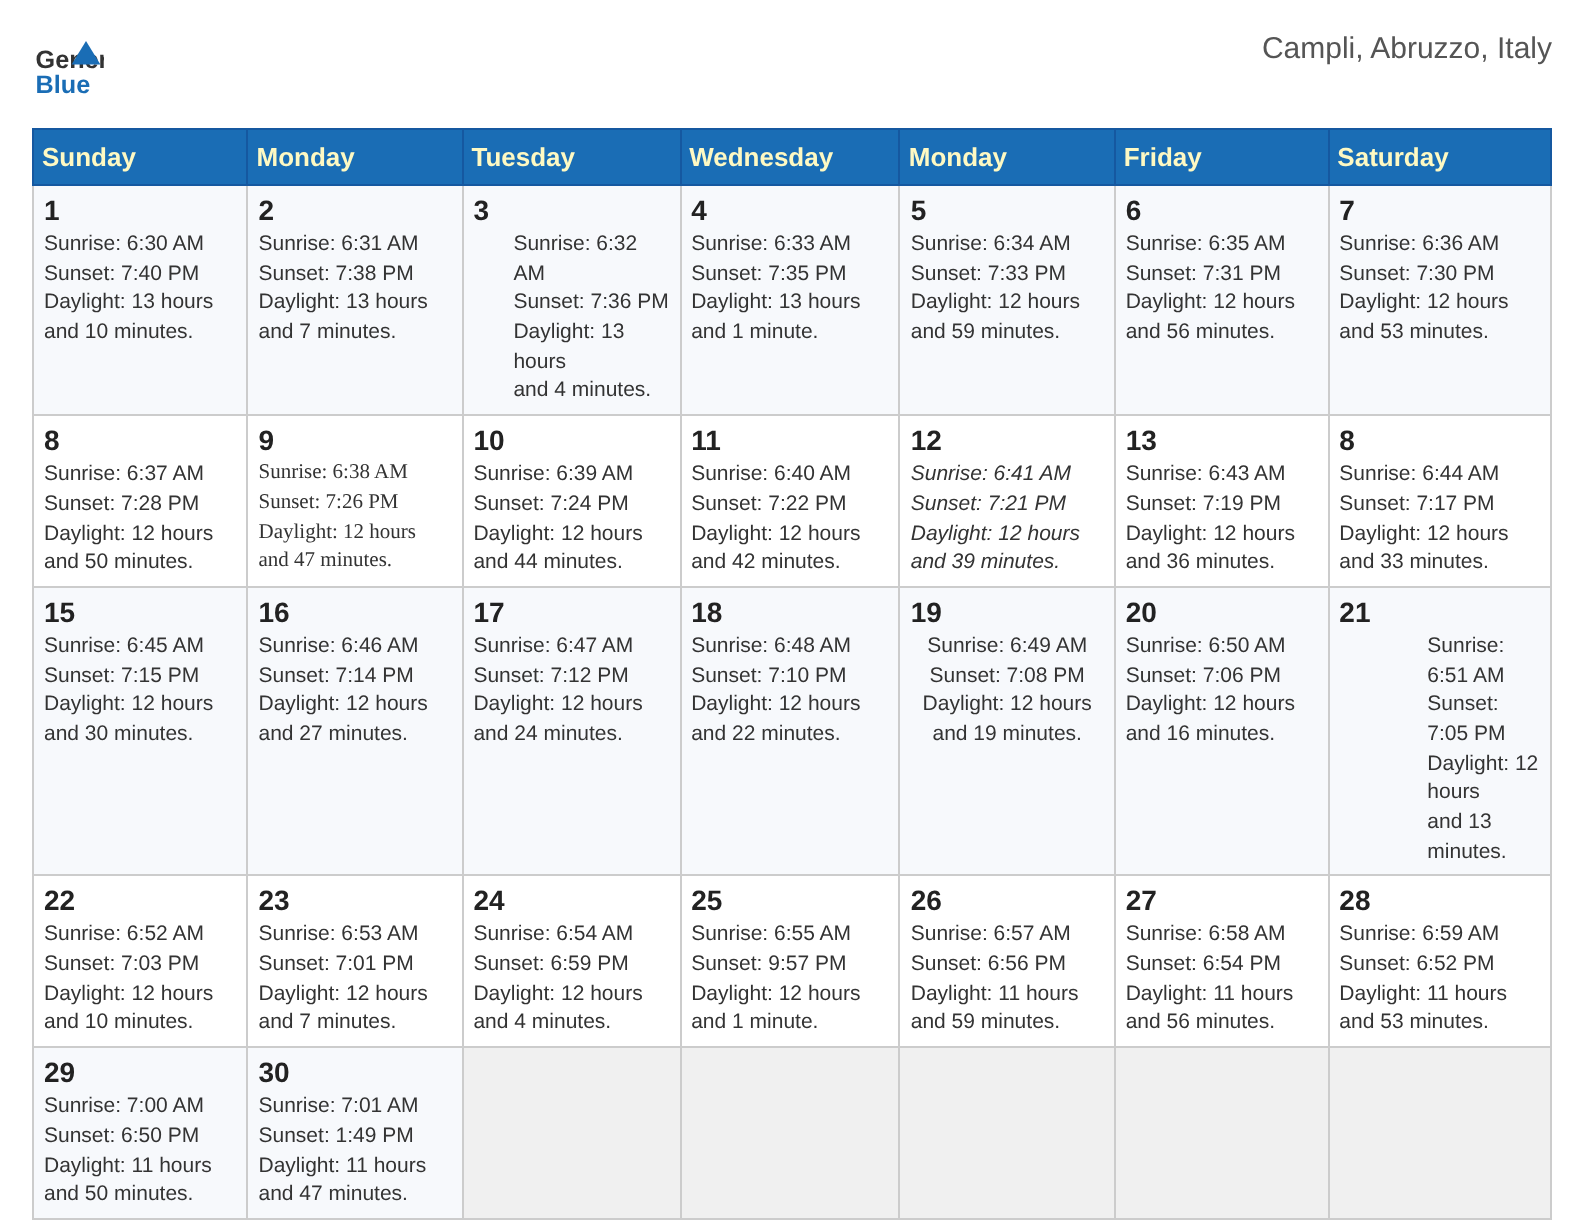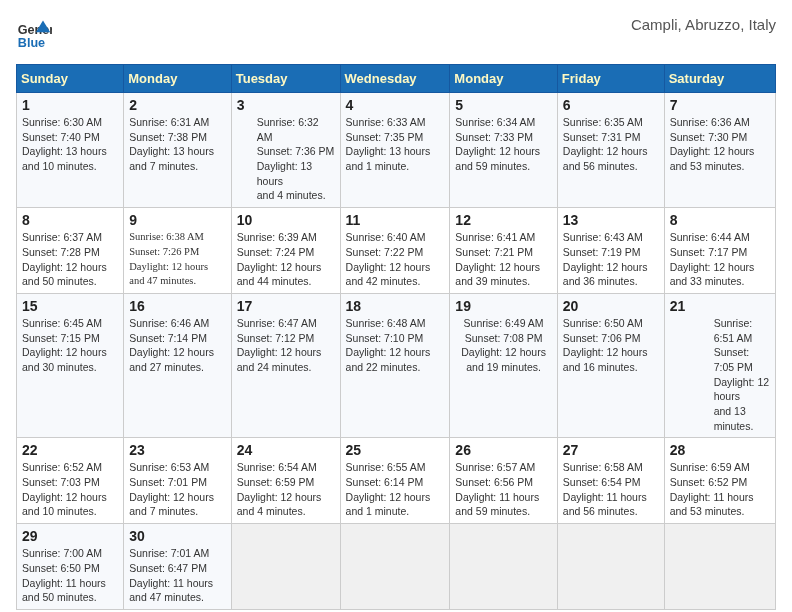--- a/index.html
+++ b/index.html
@@ -182,21 +182,21 @@
         </td>
         <td>
           <span class="day-num">11</span>
           <div class="day-detail" style="white-space: pre-line;">Sunrise: 6:40 AM
 Sunset: 7:22 PM
 Daylight: 12 hours
 and 42 minutes.</div>
         </td>
         <td>
           <span class="day-num">12</span>
-          <div class="day-detail" style="white-space: pre-line;">Sunrise: 6:41 AM
+          <div class="day-detail" style="white-space: pre-line; font-style: italic;">Sunrise: 6:41 AM
 Sunset: 7:21 PM
 Daylight: 12 hours
 and 39 minutes.</div>
         </td>
         <td>
           <span class="day-num">13</span>
           <div class="day-detail" style="white-space: pre-line;">Sunrise: 6:43 AM
 Sunset: 7:19 PM
 Daylight: 12 hours
 and 36 minutes.</div>
@@ -278,21 +278,21 @@
         <td>
           <span class="day-num">24</span>
           <div class="day-detail" style="white-space: pre-line;">Sunrise: 6:54 AM
 Sunset: 6:59 PM
 Daylight: 12 hours
 and 4 minutes.</div>
         </td>
         <td>
           <span class="day-num">25</span>
           <div class="day-detail" style="white-space: pre-line;">Sunrise: 6:55 AM
-Sunset: 6:14 PM
+Sunset: 9:57 PM
 Daylight: 12 hours
 and 1 minute.</div>
         </td>
         <td>
           <span class="day-num">26</span>
           <div class="day-detail" style="white-space: pre-line;">Sunrise: 6:57 AM
 Sunset: 6:56 PM
 Daylight: 11 hours
 and 59 minutes.</div>
         </td>
@@ -315,21 +315,21 @@
         <td>
           <span class="day-num">29</span>
           <div class="day-detail" style="white-space: pre-line;">Sunrise: 7:00 AM
 Sunset: 6:50 PM
 Daylight: 11 hours
 and 50 minutes.</div>
         </td>
         <td>
           <span class="day-num">30</span>
           <div class="day-detail" style="white-space: pre-line;">Sunrise: 7:01 AM
-Sunset: 6:47 PM
+Sunset: 1:49 PM
 Daylight: 11 hours
 and 47 minutes.</div>
         </td>
         <td class="empty"></td>
         <td class="empty"></td>
         <td class="empty"></td>
         <td class="empty"></td>
         <td class="empty"></td>
       </tr>
     </tbody>

